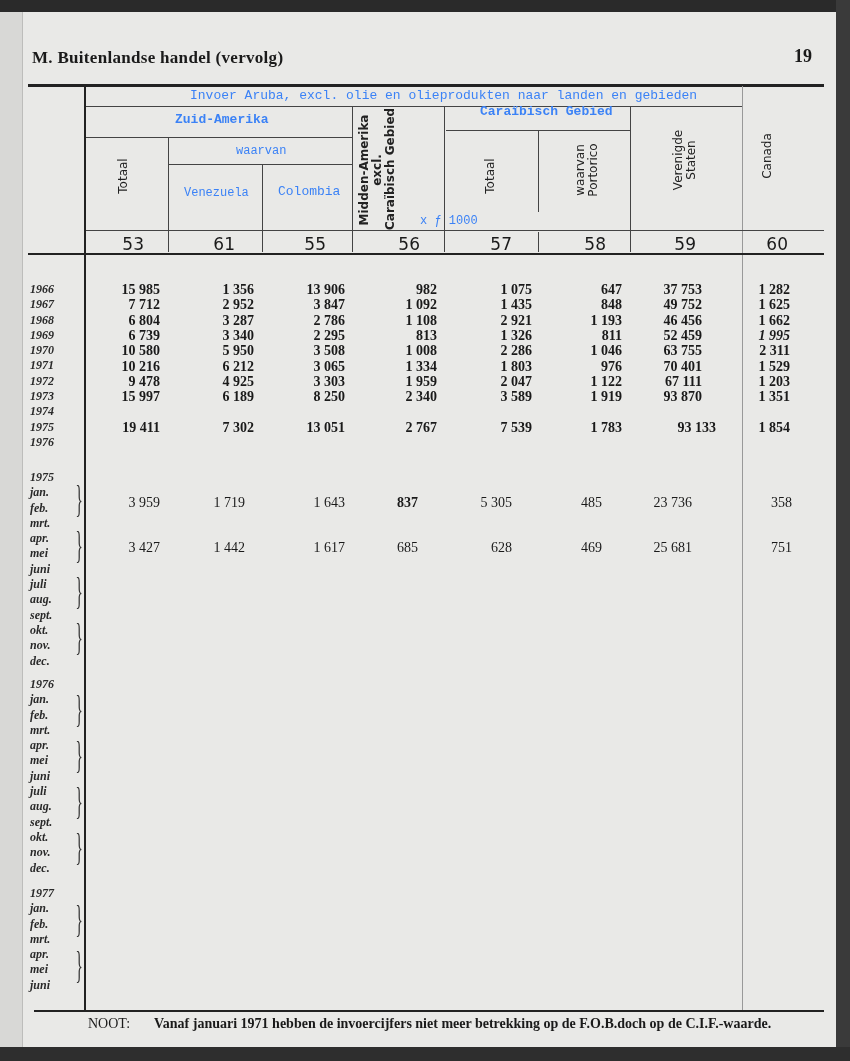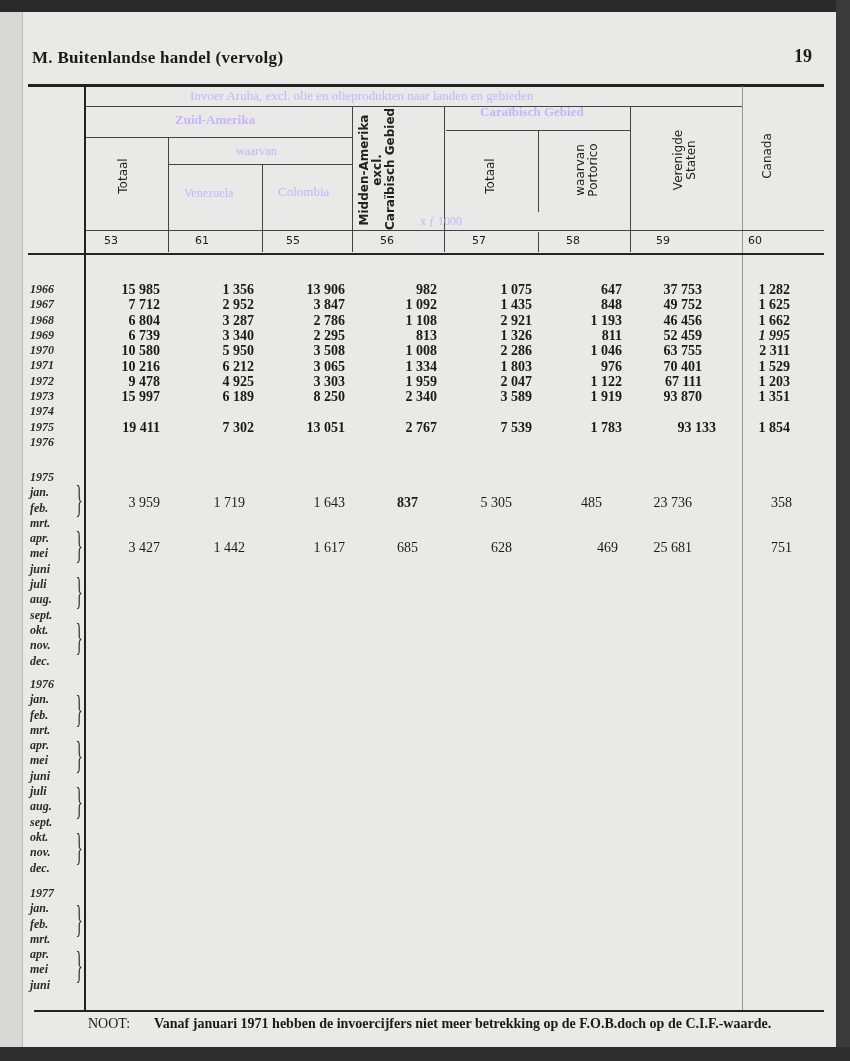--- a/index.html
+++ b/index.html
@@ -31,28 +31,28 @@
   .section-title {
     position: absolute; left: 0; top: 0; font-size: 17px; font-weight: bold; letter-spacing: 0.3px;
   }
   .page-number {
     position: absolute; right: 0; top: -2px; font-size: 18px; font-weight: bold;
   }
   .rule-thick { position: absolute; height: 3px; background: #222; }
   .vline { position: absolute; width: 1px; background: #444; }
   .hline { position: absolute; height: 1px; background: #444; }
   .hdr-text {
-    position: absolute; font-family: Liberation Serif, serif; font-size: 12px; color: #c4b5fd; white-space: nowrap;
+    position: absolute; font-family: Liberation Mono, monospace; font-size: 12px; color: #3b82f6; white-space: nowrap;
   }
   .vert {
     position: absolute; font-family: "DejaVu Sans", sans-serif; font-size: 12px; color: #222;
     transform: rotate(-90deg); transform-origin: center; text-align: center; white-space: pre; line-height: 13px;
   }
   .colnum {
-    position: absolute; top: 234px; font-family: "DejaVu Sans", sans-serif; font-size: 11px; width: 40px; text-align: left;
+    position: absolute; top: 234px; font-family: "DejaVu Sans", sans-serif; font-size: 17px; width: 40px; text-align: right;
   }
   .stub {
     position: absolute; left: 30px; font-family: "Liberation Serif", serif; font-style: italic; font-weight: bold;
     font-size: 12px; line-height: 15.3px; color: #2a2a2a;
   }
   .cell {
     position: absolute; font-family: "Liberation Serif", serif; font-weight: bold; font-size: 14px;
     text-align: right; width: 80px; line-height: 15.3px;
   }
   .brace {
@@ -258,21 +258,21 @@
     <div class="cell" style="font-weight: bold; left: 338px; top: 495px;">837</div>
     <div class="cell" style="font-weight: normal; left: 432px; top: 495px;">5 305</div>
     <div class="cell" style="font-weight: normal; left: 522px; top: 495px;">485</div>
     <div class="cell" style="font-weight: normal; left: 612px; top: 495px;">23 736</div>
     <div class="cell" style="font-weight: normal; left: 712px; top: 495px;">358</div>
     <div class="cell" style="font-weight: normal; left: 80px; top: 540px;">3 427</div>
     <div class="cell" style="font-weight: normal; left: 165px; top: 540px;">1 442</div>
     <div class="cell" style="font-weight: normal; left: 265px; top: 540px;">1 617</div>
     <div class="cell" style="font-weight: normal; left: 338px; top: 540px;">685</div>
     <div class="cell" style="font-weight: normal; left: 432px; top: 540px;">628</div>
-    <div class="cell" style="font-weight: normal; left: 538px; top: 540px;">469</div>
+    <div class="cell" style="font-weight: normal; left: 522px; top: 540px;">469</div>
     <div class="cell" style="font-weight: normal; left: 612px; top: 540px;">25 681</div>
     <div class="cell" style="font-weight: normal; left: 712px; top: 540px;">751</div>
   </div>
 
 <div class="stub" style="top:677px;">
   <div>1976</div>
   <div>jan.</div>
   <div>feb.</div>
   <div>mrt.</div>
   <div>apr.</div>

